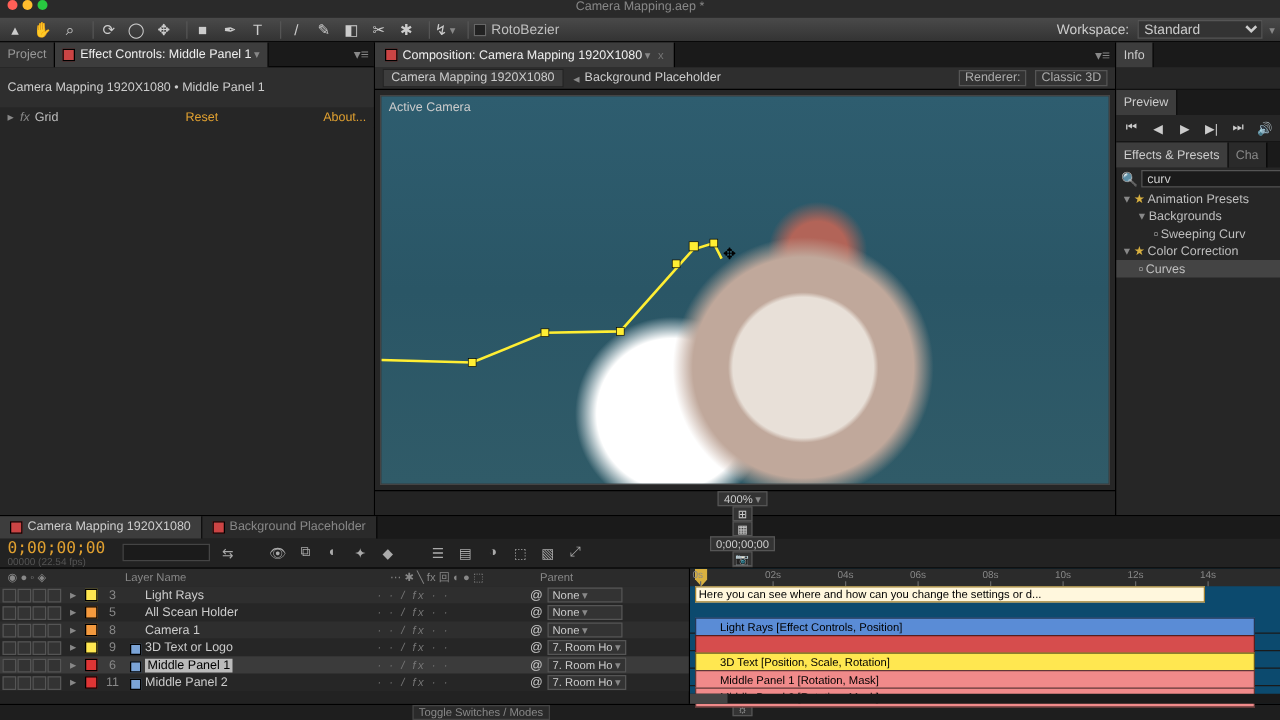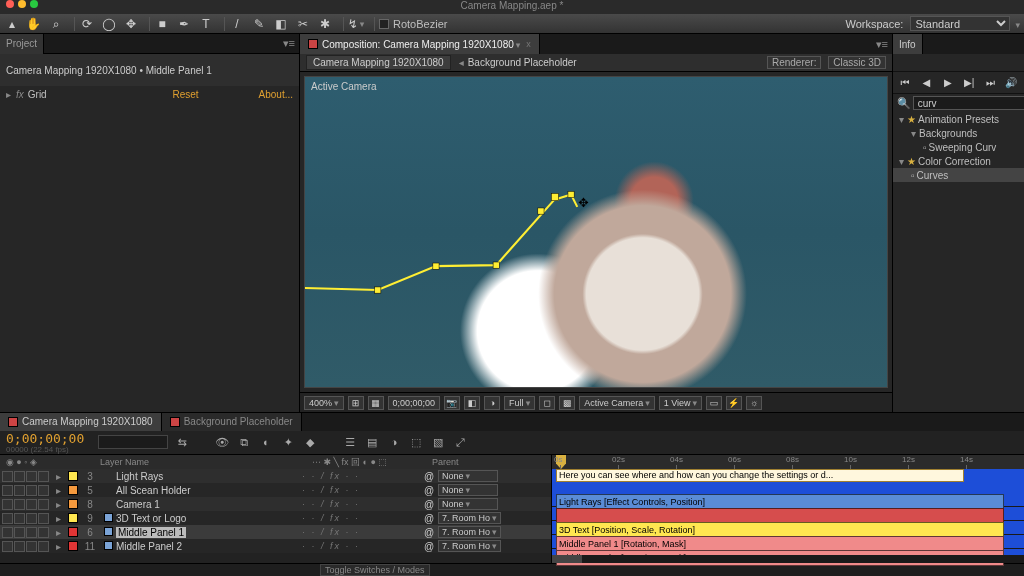--- a/index.html
+++ b/index.html
@@ -30,21 +30,21 @@
 .panel-tab { height:20px; display:flex; align-items:center; padding:0 6px; font-size:10px; color:#999; background:#333; border-right:1px solid #000; cursor:pointer; }
 .panel-tab.active { background:#3d3d3d; color:#eee; }
 .panel-tab .badge { width:10px; height:10px; background:#c44; margin-right:4px; border:1px solid #000; }
 .panel-menu { margin-left:auto; padding:0 4px; color:#888; cursor:pointer; }
 #ec-header { height:16px; background:#2e2e2e; padding:16px 6px; font-size:10px; color:#ccc; display:flex; align-items:center; }
 #grid-row  { height:16px; background:#262626; display:flex; align-items:center; padding:0 6px; font-size:10px; }
 #grid-row .tri { width:8px;color:#888;margin-right:2px; }
 #grid-row .fx  { color:#888;margin-right:4px;font-style:italic; }
 #grid-row .mid { flex:1; }
 #grid-row .reset { color:#e0a030; cursor:pointer; }
-#grid-row .about { color:#e0a030; margin-left:60px; cursor:pointer; }
+#grid-row .about { color:#e0a030; margin-left:84px; cursor:pointer; }
 #ec-body { flex:1; background:#262626; }
 
 
 #center-col { flex:1; background:#262626; display:flex; flex-direction:column; position:relative; }
 #comp-header   { height:20px; background:#1a1a1a; display:flex; align-items:center; }
 .comp-tab { height:20px; display:flex; align-items:center; background:#3d3d3d; color:#eee; font-size:10px; padding:0 8px; border-right:1px solid #000; }
 .comp-tab .badge { width:10px; height:10px; background:#c44; margin-right:4px; border:1px solid #000; }
 .comp-tab .close { margin-left:6px; color:#777; font-size:9px; cursor:pointer; }
 #comp-breadcrumb { height:18px; background:#2e2e2e; display:flex; align-items:center; padding:0 6px; font-size:10px; color:#ccc; border-bottom:1px solid #000; }
 #comp-breadcrumb .crumb { background:#3d3d3d;border:1px solid #222;padding:1px 6px;margin-right:4px; cursor:pointer;}
@@ -54,21 +54,21 @@
 #comp-breadcrumb .renderer span { border:1px solid #555;padding:0 4px;margin-left:4px;background:#333; }
 #viewer { flex:1; position:relative; margin:4px; border:1px solid #444; overflow:hidden;
   background:
     radial-gradient(circle at 58% 70%, #e8e0d8 0 14%, #c0a89b 15% 22%, rgba(192,168,155,0) 26%),
     radial-gradient(circle at 40% 82%, #fff 0 14%, rgba(255,255,255,0) 18%),
     radial-gradient(circle at 60% 40%, #b26458 0 6%, rgba(178,100,88,0) 10%),
     linear-gradient(180deg,#2e5d6f 0%, #2a5666 50%, #305b68 100%);
 }
 #active-cam { position:absolute; top:4px; left:6px; color:#ccc; font-size:10px; }
 #mask-path  { position:absolute; inset:0; }
-#viewer-footer { height:20px; background:#232323; display:flex; align-items:center; padding:0 4px; border-top:1px solid #000; }
+#viewer-footer { height:20px; background:#232323; display:flex; align-items:center; padding:0 4px; border-top:1px solid #000;flex-direction:column; }
 .vf-btn { height:14px; background:#333; border:1px solid #555; padding:0 4px; margin-right:4px; font-size:9px; color:#ccc; display:flex; align-items:center; cursor:pointer; }
 .vf-btn.icon { width:16px; justify-content:center; }
 
 
 #right-col { width:132px; background:#262626; border-left:1px solid #000; display:flex; flex-direction:column; }
 .r-tabs { height:20px; background:#1a1a1a; display:flex; }
 .r-tab  { background:#3d3d3d; padding:0 6px; font-size:10px; display:flex; align-items:center; color:#ccc; border-right:1px solid #000; }
 .r-btnrow { height:22px; background:#262626; display:flex; align-items:center; justify-content:space-between; padding:0 4px; border-bottom:1px solid #111; }
 .r-btn { width:16px; height:14px; color:#ccc; font-size:10px; display:flex; align-items:center; justify-content:center; cursor:pointer; }
 .r-search { height:18px; display:flex; align-items:center; padding:0 4px; }
@@ -106,43 +106,43 @@
 .lrow:nth-child(odd) { background:#2e2e2e; }
 .lrow.sel { background:#3b3b3b; }
 .cA { width:56px; display:flex; align-items:center; padding-left:2px; }
 .cA .eye { width:11px;height:11px;border:1px solid #555;background:#333;margin-right:1px;}
 .cB { width:12px; }
 .cB .tri{ color:#888; }
 .cC { width:12px; }
 .swatch{ width:10px;height:10px;border:1px solid #000; }
 .cD { width:20px; text-align:center; color:#888; }
 .cE { width:4px; }
-.cF { width:198px; display:flex; align-items:flex-start;}
+.cF { width:198px; display:flex; align-items:flex-end;}
 .cF .sq{ width:9px;height:9px;background:#7aa3d6;border:1px solid #000;margin-right:3px;}
 .cF.sel .name{ background:#bbb;color:#000;padding:0 2px; }
 .cG { width:122px; color:#777; font-size:9px; letter-spacing:2px;font-style:italic; }
 .cH { width:14px; }
 .cI { flex:1; }
 .cI .pbtn{ background:#333;border:1px solid #555;font-size:9px;padding:0 3px;display:inline-block; min-width:60px; }
 
-#tl-right { flex:1; position:relative; background:#1d4ed8; }
+#tl-right { flex:1; position:relative; background:#0c4a6e; }
 #ruler { height:14px; background:#2b2b2b; display:flex; position:relative; font-size:8px; color:#888; }
 #ruler .tick{ position:absolute; top:0; height:100%; }
 #ruler .tick::before{ content:""; position:absolute; bottom:0; left:0; width:1px; height:4px; background:#666; }
 #ruler .tick span{ position:absolute; top:0; left:-6px; }
 #ruler .cti { position:absolute; left:4px; top:0; width:10px; height:14px; background:#d8b040; clip-path:polygon(0 0,100% 0,100% 60%,50% 100%,0 60%); }
 .bar-row { height:14px; position:relative; border-bottom:1px solid #1a1a1a; }
-.bar { position:absolute; top:1px; height:16px; border:1px solid rgba(0,0,0,.6); font-size:9px; color:#000; padding:0 2px; display:flex; align-items:center; overflow:hidden; white-space:nowrap; }
+.bar { position:absolute; top:1px; height:16px; border:1px solid rgba(0,0,0,.6); font-size:9px; color:#000; padding:0 19px; display:flex; align-items:center; overflow:hidden; white-space:nowrap; }
 .tip-row { height:24px; position:relative; }
 .tip { position:absolute; top:0; left:4px; right:60px; height:13px; background:#fff7dd; border:1px solid #a08030; color:#000; font-size:9px; padding:0 2px; overflow:hidden; }
 .tl-scroll{ position:absolute; bottom:0; left:0; right:0; height:8px; background:#1a1a1a; }
 .tl-scroll .h{ position:absolute; left:0; width:30px; height:8px; background:#444; }
 
 #tl-footer { height:13px; background:#1e1e1e; display:flex; align-items:center; padding-left:320px; font-size:9px; color:#888; border-top:1px solid #000;}
-#tl-footer .toggle{ border:1px solid #444;padding:0 4px;background:#2a2a2a; cursor:pointer; }
+#tl-footer .toggle{ border:1px solid #444;padding:0 4px;background:#2a2a2a; cursor:pointer;margin-left:10px; }
 </style>
 </head>
 <body>
 
 <div id="titlebar">
   <div class="dot red"></div>
   <div class="dot yellow"></div>
   <div class="dot green"></div>
   <div class="title">Camera Mapping.aep *</div>
 </div>
@@ -178,20 +178,25 @@
     </select>
     <span class="dd-arrow"></span>
   </div>
 </div>
 
 <div id="main">
 
   <div id="left-col">
     <div class="panel-tabs">
       <div class="panel-tab">Project</div>
+      <div class="panel-tab active">
+        <div class="badge"></div>
+        <span>Effect Controls: Middle Panel 1</span>
+        <span class="dd-arrow"></span>
+      </div>
       <div class="panel-menu">▾≡</div>
     </div>
     <div id="ec-header">Camera Mapping 1920X1080 • Middle Panel 1</div>
     <div id="grid-row">
       <span class="tri">▸</span>
       <span class="fx">fx</span>
       <span>Grid</span>
       <span class="mid"></span>
       <span class="reset">Reset</span>
       <span class="about">About...</span>
@@ -251,27 +256,34 @@
       <div class="vf-btn icon">⚡</div>
       <div class="vf-btn icon">☼</div>
     </div>
   </div>
 
   <div id="right-col">
     <div class="r-tabs">
         <div class="r-tab">Info</div>
       </div>
     <div style="height:18px;background:#262626;border-bottom:1px solid #111;"></div>
+    <div class="r-tabs">
+        <div class="r-tab">Preview</div>
+      </div>
     <div class="r-btnrow">
       <div class="r-btn">⏮</div>
       <div class="r-btn">◀</div>
       <div class="r-btn">▶</div>
       <div class="r-btn">▶|</div>
       <div class="r-btn">⏭</div>
       <div class="r-btn">🔊</div>
+    </div>
+    <div class="r-tabs">
+      <div class="r-tab">Effects &amp; Presets</div>
+      <div class="r-tab" style="background:#2a2a2a;color:#888;">Cha</div>
     </div>
     <div class="r-search">
       <span style="margin-right:2px;">🔍</span>
       <input value="curv" style="">
     </div>
     <div class="r-tree" id="r-tree">
         <div class="r-item">
           <span class="tri">▾</span>
           <span class="star">★</span>
           <span>Animation Presets</span>

